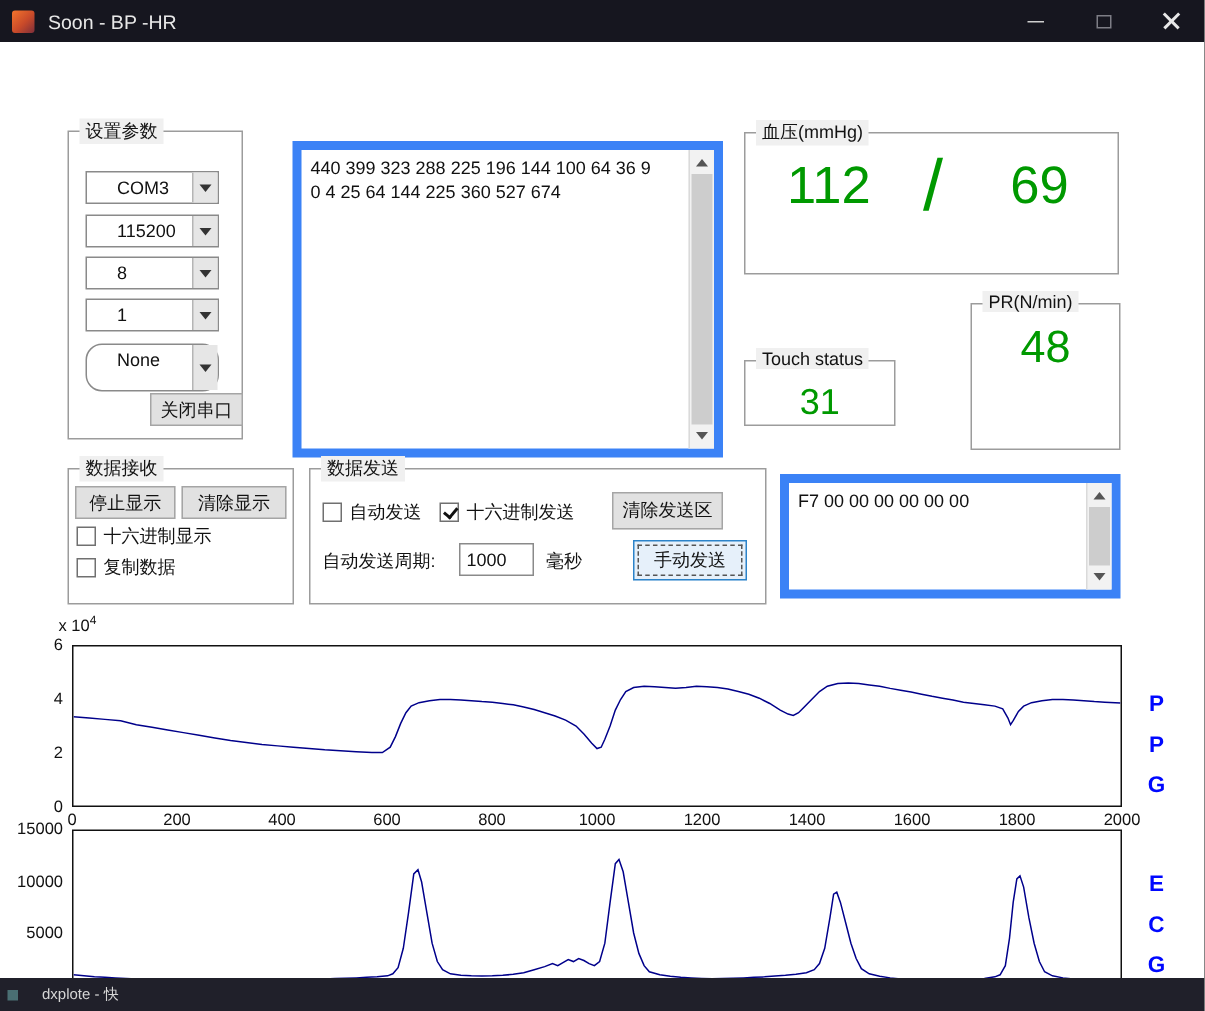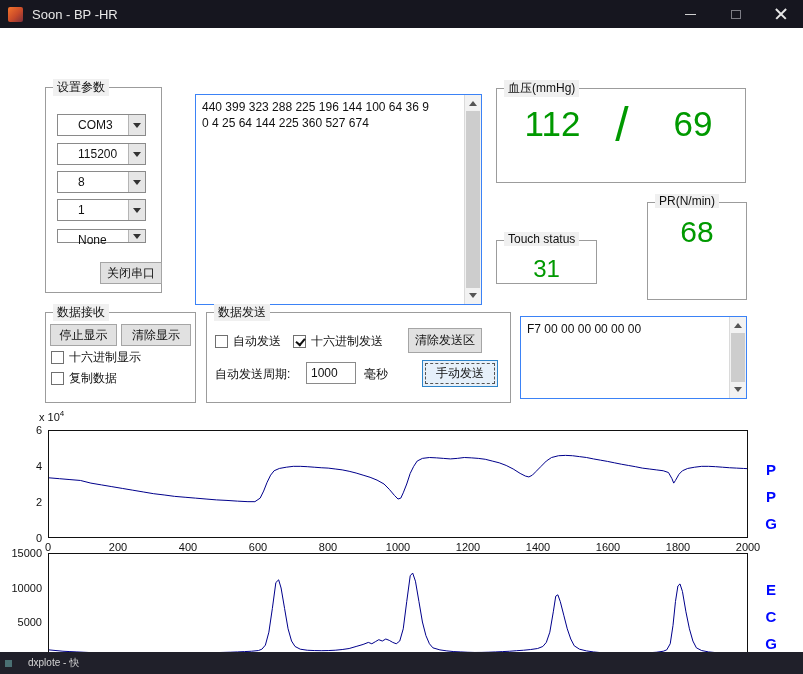--- a/index.html
+++ b/index.html
@@ -25,21 +25,21 @@
   .gb-label { position:absolute; top:-9px; left:7px; background:#f0f0f0; padding:0 4px; font-size:12px; color:#111; white-space:nowrap; }
   .btn { position:absolute; background:#e1e1e1; border:1px solid #a5a5a5; font-size:12px; color:#111; display:flex; align-items:center; justify-content:center; white-space:nowrap; }
   .btn-focused { background:#e6f0fa; border:1px solid #2c83c9; outline:1px dashed #555; outline-offset:-4px; }
   .combo { position:absolute; background:#fff; border:1px solid #8a8a8a; }
   .combo-value { position:absolute; left:20px; top:0; line-height:20px; font-size:12px; color:#111; }
   .combo-arrow { position:absolute; right:0; top:0; bottom:0; width:17px; background:#e6e6e6; border-left:1px solid #b5b5b5; display:flex; align-items:center; justify-content:center; }
   .tri-down { width:0; height:0; border-left:4px solid transparent; border-right:4px solid transparent; border-top:5px solid #333; }
   .tri-up-s { width:0; height:0; border-left:4px solid transparent; border-right:4px solid transparent; border-bottom:5px solid #555; }
   .tri-down-s { width:0; height:0; border-left:4px solid transparent; border-right:4px solid transparent; border-top:5px solid #555; }
 
-  .textdisplay { position:absolute; background:#fff; border:1px solid #3b82f6; }
+  .textdisplay { position:absolute; background:#fff; border:6px solid #3b82f6; }
   .textdisplay .txt { position:absolute; left:6px; top:4px; right:22px; font-size:12px; line-height:16px; color:#111; white-space:pre-wrap; }
   .vscroll { position:absolute; top:0; right:0; bottom:0; width:17px; background:#f2f2f2; border-left:1px solid #dadada; }
   .vscroll .sbtn { position:absolute; left:0; width:16px; height:15px; display:flex; align-items:center; justify-content:center; }
   .vscroll .sbtn.up { top:1px; }
   .vscroll .sbtn.down { bottom:1px; }
   .vscroll .thumb { position:absolute; left:1px; right:1px; top:16px; bottom:16px; background:#cdcdcd; }
 
   .cbrow { position:absolute; display:flex; align-items:center; gap:5px; height:16px; }
   .cb { appearance:none; -webkit-appearance:none; width:13px; height:13px; background:#fff; border:1px solid #707070; position:relative; flex:0 0 auto; }
   .cb:checked::after { content:""; position:absolute; left:2px; top:2.5px; width:7px; height:4px; border-left:2px solid #111; border-bottom:2px solid #111; transform:rotate(-50deg); }
@@ -109,21 +109,21 @@
     <span class="combo-arrow">
         <span class="tri-down"></span>
       </span>
   </div>
   <div class="combo" style="left:57px; top:199px; width:89px; height:22px;">
     <span class="combo-value">1</span>
     <span class="combo-arrow">
         <span class="tri-down"></span>
       </span>
   </div>
-  <div class="combo" style="left:57px; top:229px; width:89px; height:14px;">
+  <div class="combo" style="left:57px; top:229px; width:89px; height:32px;border-radius:11px;">
     <span class="combo-value">None</span>
     <span class="combo-arrow">
         <span class="tri-down"></span>
       </span>
   </div>
   <div class="btn" style="left:100px; top:262px; width:62px; height:22px;">关闭串口</div>
 
   <div class="textdisplay" style="left:195px; top:94px; width:287px; height:211px;">
     <div class="txt">440 399 323 288 225 196 144 100 64 36 9
 0 4 25 64 144 225 360 527 674</div>
@@ -141,21 +141,21 @@
   <div class="groupbox" style="left:496px; top:88px; width:250px; height:95px;">
     <span class="gb-label">血压(mmHg)</span>
   </div>
   <div class="bp-sys green">112</div>
   <div class="bp-sep green">/</div>
   <div class="bp-dia green">69</div>
 
   <div class="groupbox" style="left:647px; top:202px; width:100px; height:98px;">
     <span class="gb-label">PR(N/min)</span>
   </div>
-  <div class="pr-val green">68</div>
+  <div class="pr-val green">48</div>
 
   <div class="groupbox" style="left:496px; top:240px; width:101px; height:44px;">
     <span class="gb-label">Touch status</span>
   </div>
   <div class="touch-val green">31</div>
 
   <div class="groupbox" style="left:45px; top:312px; width:151px; height:91px;">
     <span class="gb-label">数据接收</span>
   </div>
   <div class="btn" style="left:50px; top:324px; width:67px; height:22px;">停止显示</div>

